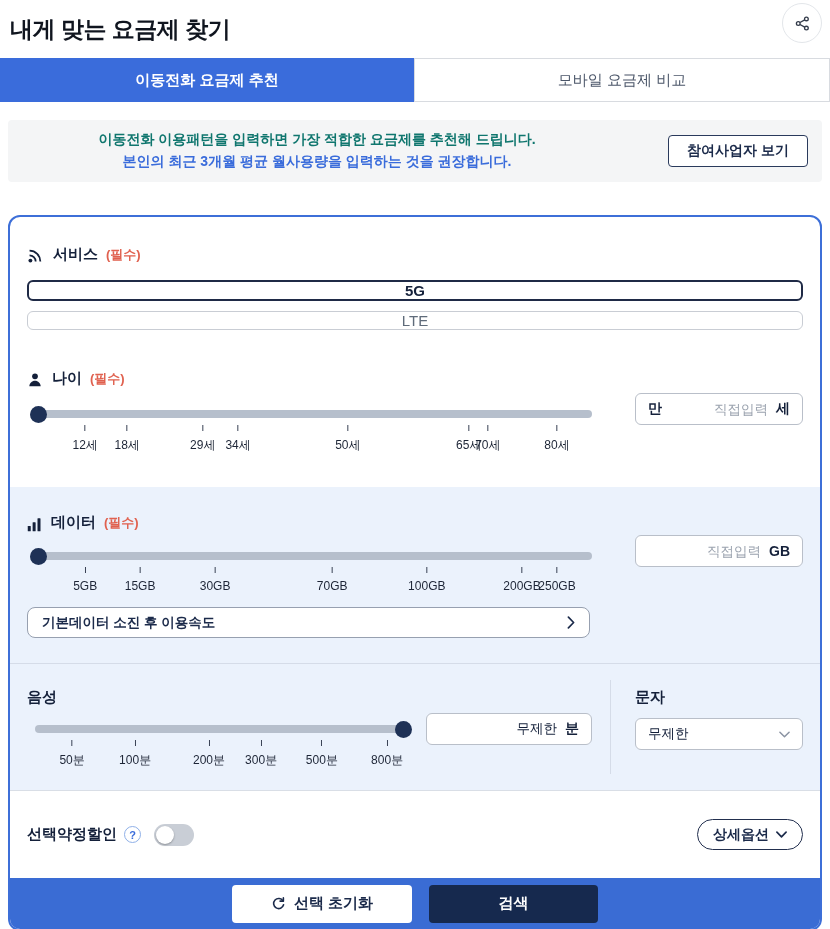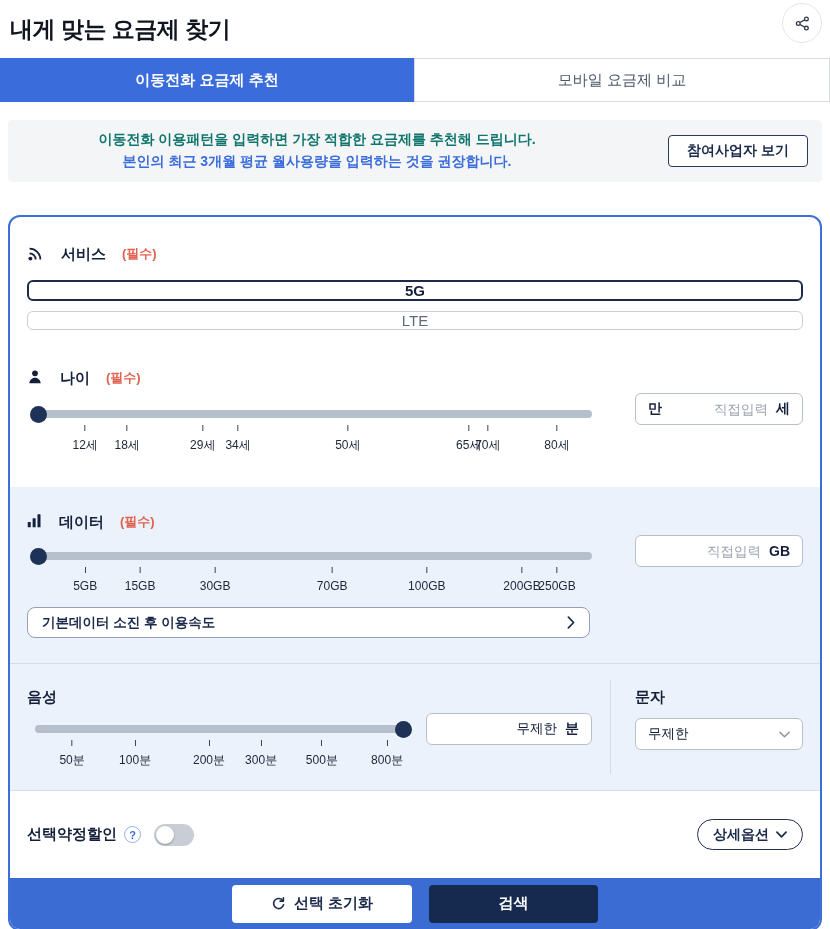--- a/index.html
+++ b/index.html
@@ -26,21 +26,21 @@
   .notice-text { flex: 1; text-align: center; padding-right: 56px; line-height: 1.55; }
   .notice-l1 { font-size: 14px; font-weight: 700; color: #0f766e; }
   .notice-l2 { font-size: 14px; font-weight: 600; color: #3a6cdb; }
   .operators-btn { background: #fff; border: 1px solid #2a3a5c; border-radius: 4px;
     height: 32px; padding: 0 18px; font-size: 14px; font-weight: 600; color: #1b2a4a; cursor: pointer; }
 
   
   .panel { margin: 33px 8px 0 8px; border: 2px solid #3d6fd8; border-radius: 12px;
     overflow: hidden; background: #fff; }
   .sec { position: relative; }
-  .sec-label { display: flex; align-items: flex-start; gap: 17px; font-size: 15px; font-weight: 800; color: #14203a; }
+  .sec-label { display: flex; align-items: flex-end; gap: 9px; font-size: 15px; font-weight: 800; color: #14203a; }
   .req { color: #e0614f; font-size: 13px; font-weight: 600; margin-left: -1px; }
 
   
   .sec-svc { height: 124px; padding: 28px 17px 0 17px; }
   .svc-btns { display: flex; gap: 10px; margin-top: 16px; flex-direction: column; }
   .svc-btn { flex: 1; height: 39px; border-radius: 6px; display: flex; align-items: center;
     justify-content: center; font-size: 15px; cursor: pointer; background: #fff; }
   .svc-btn.selected { border: 2px solid #1f2a46; color: #14203a; font-weight: 800; }
   .svc-btn.unselected { border: 1px solid #c9cdd4; color: #5f6b7a; font-weight: 500; }
   .hdiv { border-top: 1px solid #e7e9ed; margin: 23px 0 0 0; }

